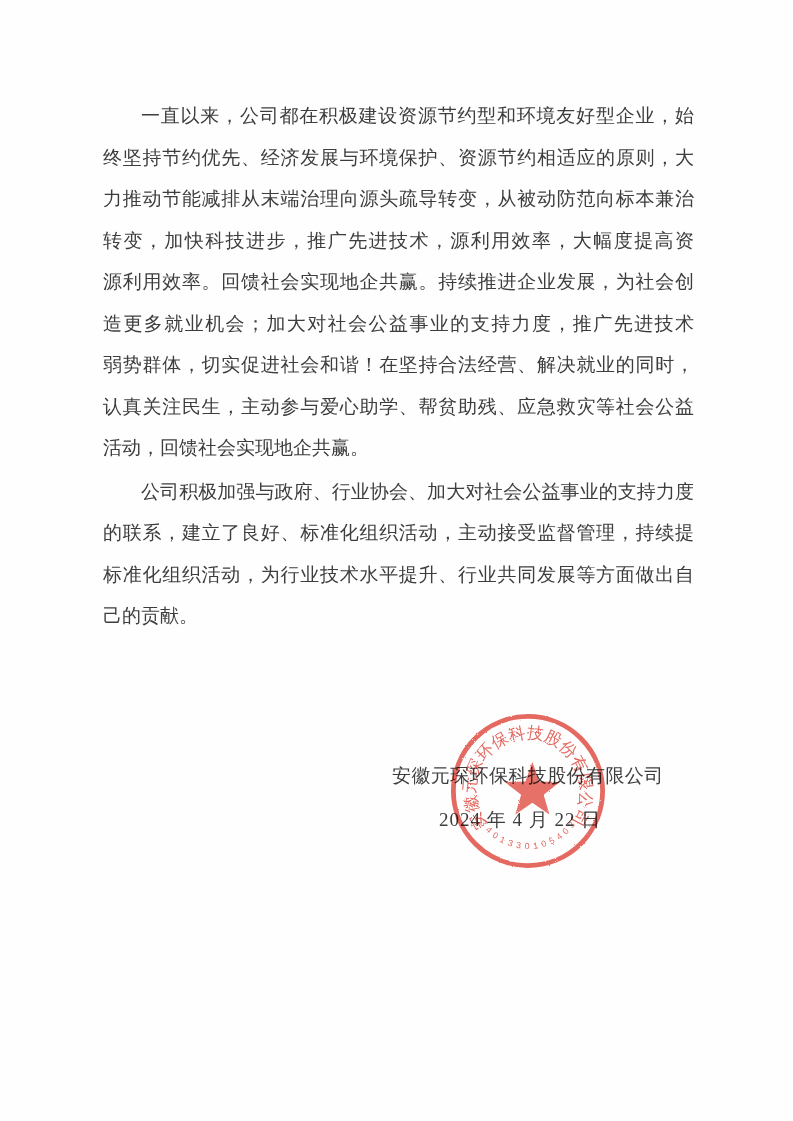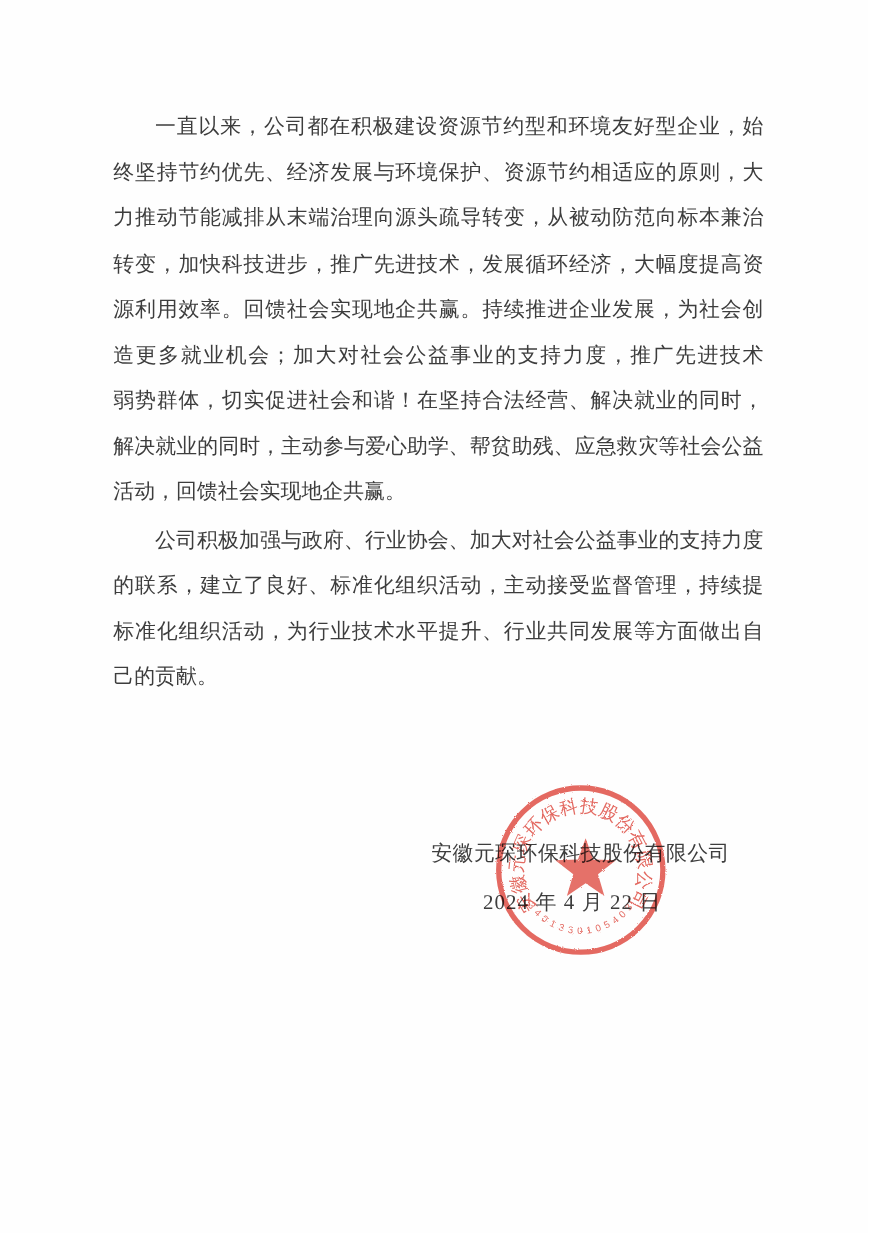--- a/index.html
+++ b/index.html
@@ -66,25 +66,25 @@
 </head>
 <body>
 
 <div class="page">
 
   <div class="body-text">
     <div class="para">
       <div class="line first">一直以来，公司都在积极建设资源节约型和环境友好型企业，始</div>
       <div class="line">终坚持节约优先、经济发展与环境保护、资源节约相适应的原则，大</div>
       <div class="line">力推动节能减排从末端治理向源头疏导转变，从被动防范向标本兼治</div>
-      <div class="line">转变，加快科技进步，推广先进技术，发展循环经济，大幅度提高资</div>
+      <div class="line">转变，加快科技进步，推广先进技术，源利用效率，大幅度提高资</div>
       <div class="line">源利用效率。回馈社会实现地企共赢。持续推进企业发展，为社会创</div>
       <div class="line">造更多就业机会；加大对社会公益事业的支持力度，推广先进技术</div>
       <div class="line">弱势群体，切实促进社会和谐！在坚持合法经营、解决就业的同时，</div>
-      <div class="line">解决就业的同时，主动参与爱心助学、帮贫助残、应急救灾等社会公益</div>
+      <div class="line">认真关注民生，主动参与爱心助学、帮贫助残、应急救灾等社会公益</div>
       <div class="line last">活动，回馈社会实现地企共赢。</div>
     </div>
     <div class="para">
       <div class="line first">公司积极加强与政府、行业协会、加大对社会公益事业的支持力度</div>
       <div class="line">的联系，建立了良好、标准化组织活动，主动接受监督管理，持续提</div>
       <div class="line">标准化组织活动，为行业技术水平提升、行业共同发展等方面做出自</div>
       <div class="line last">己的贡献。</div>
     </div>
   </div>
 

